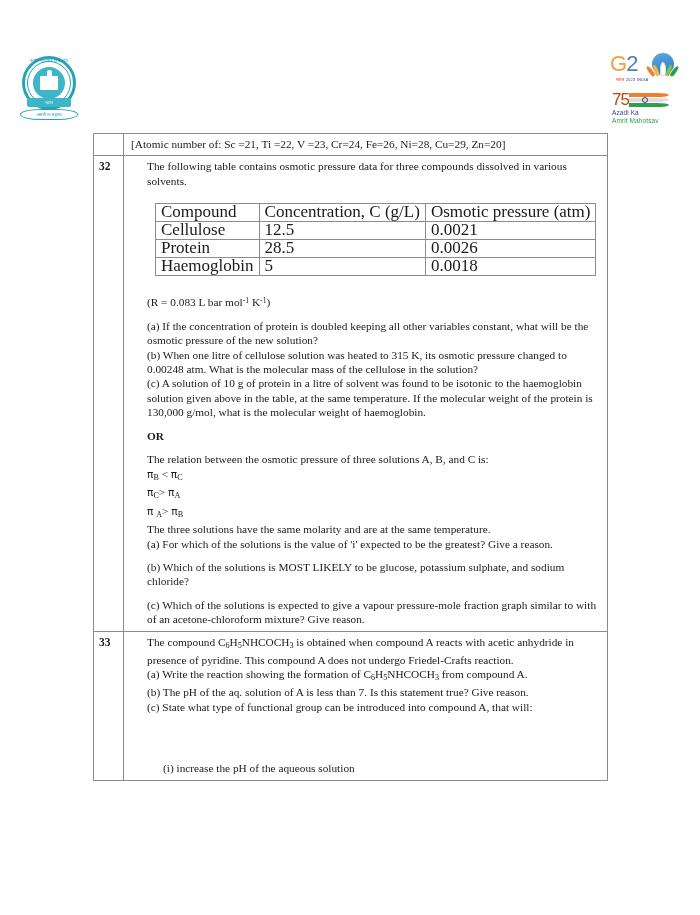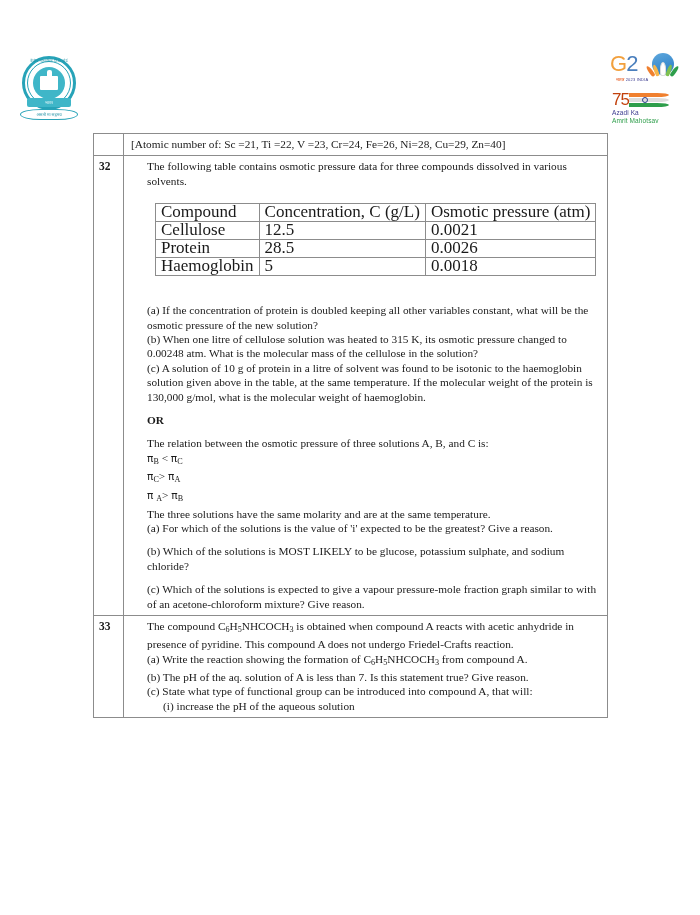--- a/index.html
+++ b/index.html
@@ -325,21 +325,21 @@
       </div>
     </div>
   </div>
 </div>
 
 <div class="qframe">
 
   <div class="qrow">
     <div class="qnum"></div>
     <div class="qbody">
-      <p>[Atomic number of: Sc =21, Ti =22, V =23, Cr=24, Fe=26, Ni=28, Cu=29, Zn=40]</p>
+      <p>[Atomic number of: Sc =21, Ti =22, V =23, Cr=24, Fe=26, Ni=28, Cu=29, Zn=20]</p>
     </div>
   </div>
 
   <div class="qrow">
     <div class="qnum">32</div>
     <div class="qbody">
 
       <p>The following table contains osmotic pressure data for three compounds dissolved in various solvents.</p>
 
       <div class="spacer-md"></div>
@@ -366,20 +366,21 @@
           <tr>
             <td>Haemoglobin</td>
             <td>5</td>
             <td>0.0018</td>
           </tr>
         </tbody>
       </table>
 
       <div class="spacer-md"></div>
 
+      <p><span>(R = 0.083 L bar mol</span><sup>-1</sup><span> K</span><sup>-1</sup><span>)</span></p>
 
       <div class="spacer-sm"></div>
 
       <p>(a) If the concentration of protein is doubled keeping all other variables constant, what will be the osmotic pressure of the new solution?</p>
       <p>(b) When one litre of cellulose solution was heated to 315 K, its osmotic pressure changed to 0.00248 atm. What is the molecular mass of the cellulose in the solution?</p>
       <p>(c) A solution of 10 g of protein in a litre of solvent was found to be isotonic to the haemoglobin solution given above in the table, at the same temperature. If the molecular weight of the protein is 130,000 g/mol, what is the molecular weight of haemoglobin.</p>
 
       <div class="spacer-sm"></div>
 
       <p class="bold">OR</p>
@@ -405,17 +406,17 @@
     </div>
   </div>
 
   <div class="qrow">
     <div class="qnum">33</div>
     <div class="qbody">
       <p><span>The compound C</span><sub>6</sub><span>H</span><sub>5</sub><span>NHCOCH</span><sub>3</sub><span> is obtained when compound A reacts with acetic anhydride in presence of pyridine. This compound A does not undergo Friedel-Crafts reaction.</span></p>
       <p><span>(a) Write the reaction showing the formation of C</span><sub>6</sub><span>H</span><sub>5</sub><span>NHCOCH</span><sub>3</sub><span> from compound A.</span></p>
       <p>(b) The pH of the aq. solution of A is less than 7. Is this statement true? Give reason.</p>
       <p>(c) State what type of functional group can be introduced into compound A, that will:</p>
-      <p style="padding-left:16px;">(i) increase the pH of the aqueous solution</p>
+      <p style="padding-left:16px;margin-top:47px;">(i) increase the pH of the aqueous solution</p>
     </div>
   </div>
 
 </div>
 
 </body></html>

